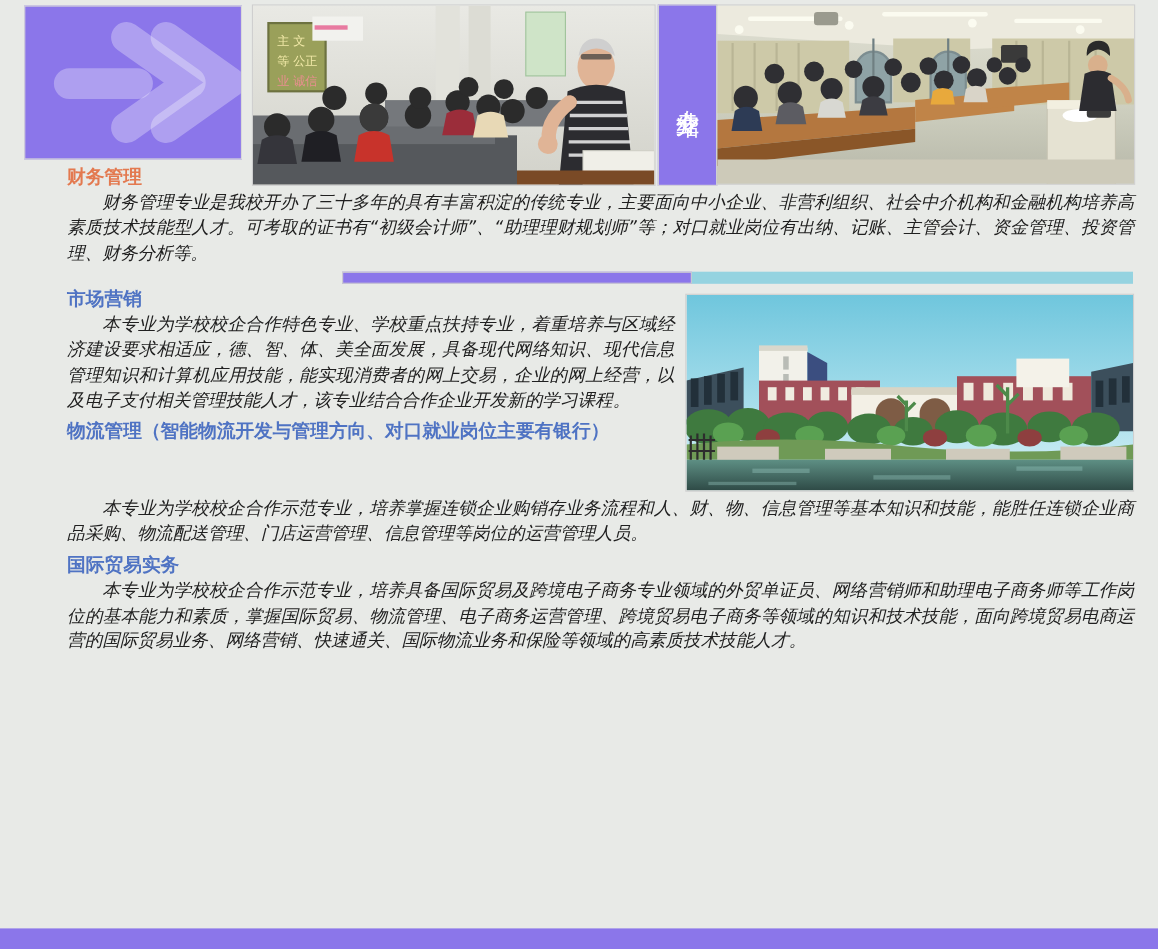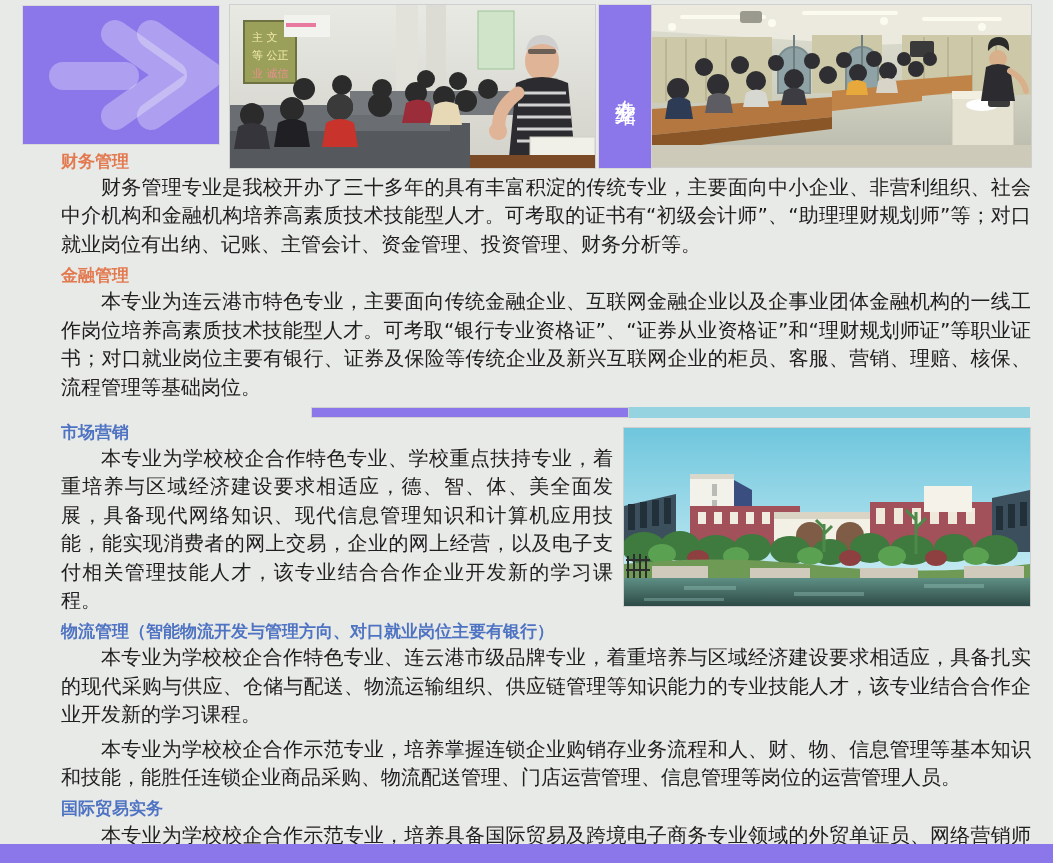--- a/index.html
+++ b/index.html
@@ -41,24 +41,25 @@
   .sec{padding:0 22px 0 22px;margin-left:39px;}
   h3.head{
     margin:0 0 1px 0;font-size:17px;font-weight:700;line-height:1.3;
     font-family:"DejaVu Sans",sans-serif;
   }
   h3.head.orange{color:#e3794f;}
   h3.head.blue{color:#4f73c3;}
   h3.head .sub{font-weight:700;}
   p.para{
     margin:0 0 6px 0;
-    font-size:20px;line-height:1.42;color:#202020;
+    font-size:16px;line-height:1.42;color:#202020;
     text-align:justify;text-justify:inter-ideograph;
     text-indent:2em;
     font-family:"DejaVu Sans",sans-serif;
+    font-style:italic;
   }
 
   
   .campus{
     float:right;width:406px;height:178px;
     margin:6px 0 4px 10px;border:1px solid #cfcfcf;overflow:hidden;
     shape-outside:margin-box;
   }
 
   
@@ -258,24 +259,20 @@
     </div>
   </div>
 
   <div class="content">
 
     <div class="sec">
       <h3 class="head orange">财务管理</h3>
       <p class="para">财务管理专业是我校开办了三十多年的具有丰富积淀的传统专业，主要面向中小企业、非营利组织、社会中介机构和金融机构培养高素质技术技能型人才。可考取的证书有“初级会计师”、“助理理财规划师”等；对口就业岗位有出纳、记账、主管会计、资金管理、投资管理、财务分析等。</p>
     </div>
 
-    <div class="sec">
-      <h3 class="head orange">金融管理</h3>
-      <p class="para">本专业为连云港市特色专业，主要面向传统金融企业、互联网金融企业以及企事业团体金融机构的一线工作岗位培养高素质技术技能型人才。可考取“银行专业资格证”、“证券从业资格证”和“理财规划师证”等职业证书；对口就业岗位主要有银行、证券及保险等传统企业及新兴互联网企业的柜员、客服、营销、理赔、核保、流程管理等基础岗位。</p>
-    </div>
 
     <div class="barrow">
       <div class="bar-purple"></div>
       <div class="bar-cyan"></div>
     </div>
 
     <div class="sec">
       <div class="campus">
         <svg width="406" height="178" viewBox="0 0 406 178" preserveAspectRatio="none">
           <defs>
@@ -389,21 +386,20 @@
             <path d="M4 128 v22 M10 126 v24 M16 126 v24 M22 128 v22"></path>
             <path d="M2 132 h24 M2 142 h24"></path>
           </g>
         </svg>
       </div>
 
       <h3 class="head blue">市场营销</h3>
       <p class="para">本专业为学校校企合作特色专业、学校重点扶持专业，着重培养与区域经济建设要求相适应，德、智、体、美全面发展，具备现代网络知识、现代信息管理知识和计算机应用技能，能实现消费者的网上交易，企业的网上经营，以及电子支付相关管理技能人才，该专业结合合作企业开发新的学习课程。</p>
 
       <h3 class="head blue"><span>物流管理</span><span class="sub">（智能物流开发与管理方向、对口就业岗位主要有银行）</span></h3>
-      <p class="para">本专业为学校校企合作特色专业、连云港市级品牌专业，着重培养与区域经济建设要求相适应，具备扎实的现代采购与供应、仓储与配送、物流运输组织、供应链管理等知识能力的专业技能人才，该专业结合合作企业开发新的学习课程。</p>
     </div>
 
     <div class="sec" style="clear:both;">
       <p class="para">本专业为学校校企合作示范专业，培养掌握连锁企业购销存业务流程和人、财、物、信息管理等基本知识和技能，能胜任连锁企业商品采购、物流配送管理、门店运营管理、信息管理等岗位的运营管理人员。</p>
     </div>
 
     <div class="sec">
       <h3 class="head blue">国际贸易实务</h3>
       <p class="para">本专业为学校校企合作示范专业，培养具备国际贸易及跨境电子商务专业领域的外贸单证员、网络营销师和助理电子商务师等工作岗位的基本能力和素质，掌握国际贸易、物流管理、电子商务运营管理、跨境贸易电子商务等领域的知识和技术技能，面向跨境贸易电商运营的国际贸易业务、网络营销、快速通关、国际物流业务和保险等领域的高素质技术技能人才。</p>
     </div>

